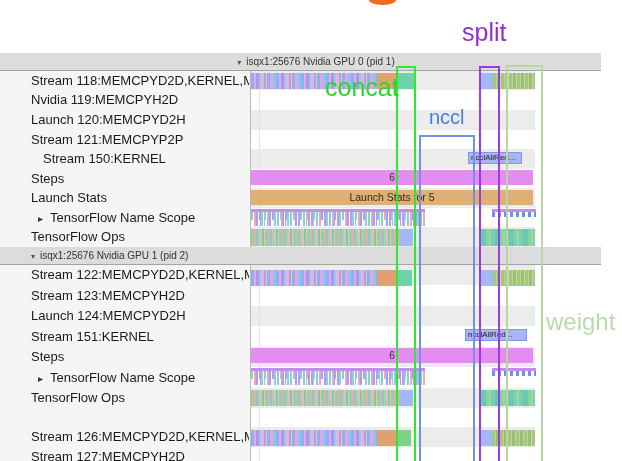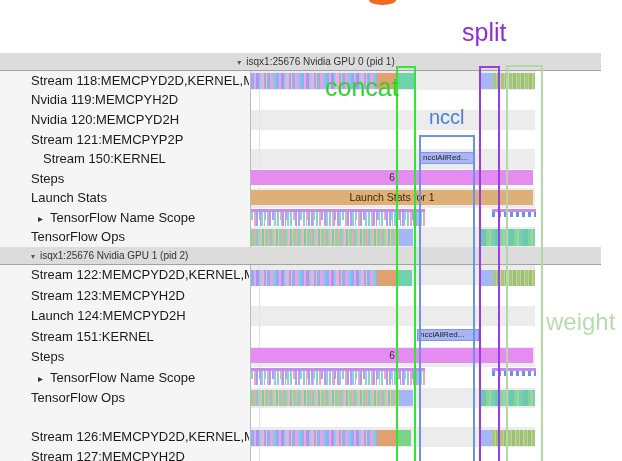--- a/index.html
+++ b/index.html
@@ -27,21 +27,21 @@
   .g-tfops{background:repeating-linear-gradient(90deg,#8fd4a4 0 3px,#f0a8a8 3px 5px,#82cbd8 5px 7px,
     #a8d88f 7px 9px,#f0b2d4 9px 11px,#7fc9b0 11px 13px,#f4c49a 13px 14px);}
   .g-teal{background:repeating-linear-gradient(90deg,#6cc9ae 0 5px,#84d2a8 5px 8px,#a2d98c 8px 10px,#78ceb8 10px 14px);}
   .seg-orange{background:#e0a070;}
   .seg-teal{background:#70d2aa;}
   .seg-green{background:#7ad487;}
   .seg-blue{background:#a4b8f6;}
   .steps{background:#e48cf0;font-size:10px;color:#333;text-align:center;line-height:15px;}
   .launch{background:#ddb077;font-size:10.5px;color:#40260a;text-align:center;line-height:15px;}
   .ncclbar{background:#a9b5f0;border:1px solid #7e96e4;font-size:8px;color:#222;line-height:10px;
-           padding-left:2px;white-space:nowrap;overflow:hidden;box-sizing:border-box;}
+           padding-left:2px;white-space:nowrap;overflow:hidden;box-sizing:border-box;margin-left:48px;}
   .tfns{border-top:3px solid #c58bef;height:14px;
     background:repeating-linear-gradient(90deg,#86d4c8 0 2px,transparent 2px 3px,#f0a2c8 3px 5px,
     #9ba6f0 5px 7px,transparent 7px 8px,#c994ec 8px 10px,#8ad0e8 10px 12px,transparent 12px 13px);}
   .tfns:after{content:"";position:absolute;left:0;right:0;bottom:0;height:6px;
     background:repeating-linear-gradient(90deg,rgba(255,255,255,.95) 0 2px,transparent 2px 7px,
     rgba(255,255,255,.95) 7px 9px,transparent 9px 14px,rgba(255,255,255,.95) 14px 15px,transparent 15px 21px);}
   .bluedash{border-top:3px solid #c58bef;height:5px;
     background:repeating-linear-gradient(90deg,#6f8eee 0 3px,transparent 3px 6px);}
   
   .annrect{z-index:5;background:transparent;}
@@ -75,36 +75,36 @@
   <div class="abs rowbg" style="top:227px;height:20px;"></div>
   <div class="abs rowbg" style="top:265px;height:20px;"></div>
   <div class="abs rowbg" style="top:306px;height:20px;"></div>
   <div class="abs rowbg" style="top:347px;height:20px;"></div>
   <div class="abs rowbg" style="top:388px;height:20px;"></div>
   <div class="abs rowbg" style="top:427px;height:20px;"></div>
 
   <div class="abs ghdr" style="top:53px;width:601px;text-align:center;"><span class="tri">▾</span><span>isqx1:25676 Nvidia GPU 0 (pid 1)</span></div>
   <div class="abs rowlabel" style="top:71px;">Stream 118:MEMCPYD2D,KERNEL,ME</div>
   <div class="abs rowlabel" style="top:90px;height:20px;line-height:20px;">Nvidia 119:MEMCPYH2D</div>
-  <div class="abs rowlabel" style="top:110px;height:20px;line-height:20px;">Nvidia 120:MEMCPYD2H</div>
+  <div class="abs rowlabel" style="top:110px;height:20px;line-height:20px;">Launch 120:MEMCPYD2H</div>
   <div class="abs rowlabel" style="top:130px;height:19px;">Stream 121:MEMCPYP2P</div>
   <div class="abs rowlabel" style="top:149px;height:20px;line-height:20px;padding-left:43px;">Stream 150:KERNEL</div>
   <div class="abs rowlabel" style="top:169px;">Steps</div>
   <div class="abs rowlabel" style="top:188px;height:20px;line-height:20px;">Launch Stats</div>
   <div class="abs rowlabel indent" style="top:208px;"><span class="tri2">▸</span><span>TensorFlow Name Scope</span></div>
   <div class="abs rowlabel" style="top:227px;height:20px;line-height:20px;">TensorFlow Ops</div>
 
   <div class="abs bar g-multi" style="left:251px;top:73px;width:126px;height:16px;"></div>
   <div class="abs bar seg-orange" style="left:377px;top:73px;width:20px;height:16px;"></div>
   <div class="abs bar seg-teal" style="left:397px;top:73px;width:17px;height:16px;"></div>
   <div class="abs bar seg-blue" style="left:481px;top:73px;width:12px;height:16px;"></div>
   <div class="abs bar g-green" style="left:493px;top:73px;width:42px;height:16px;"></div>
   <div class="abs bar ncclbar" style="left:420px;top:152px;width:54px;height:12px;">ncclAllRed...</div>
   <div class="abs bar steps" style="left:251px;top:170px;width:282px;height:15px;">6</div>
-  <div class="abs bar launch" style="left:251px;top:190px;width:282px;height:15px;">Launch Stats for 1</div>
+  <div class="abs bar launch" style="left:251px;top:190px;width:282px;height:15px;">Launch Stats for 5</div>
   <div class="abs bar tfns" style="left:251px;top:209px;width:174px;"></div>
   <div class="abs bar bluedash" style="left:492px;top:209px;width:44px;"></div>
   <div class="abs bar g-tfops" style="left:251px;top:229px;width:148px;height:17px;"></div>
   <div class="abs bar seg-blue" style="left:399px;top:229px;width:14px;height:17px;"></div>
   <div class="abs bar g-teal" style="left:481px;top:229px;width:54px;height:17px;"></div>
 
   <div class="abs ghdr" style="top:247px;width:601px;"><span class="tri">▾</span><span>isqx1:25676 Nvidia GPU 1 (pid 2)</span></div>
   <div class="abs rowlabel" style="top:265px;height:20px;line-height:20px;">Stream 122:MEMCPYD2D,KERNEL,MI</div>
   <div class="abs rowlabel" style="top:285px;height:21px;line-height:21px;">Stream 123:MEMCPYH2D</div>
   <div class="abs rowlabel" style="top:306px;height:20px;line-height:20px;">Launch 124:MEMCPYD2H</div>

